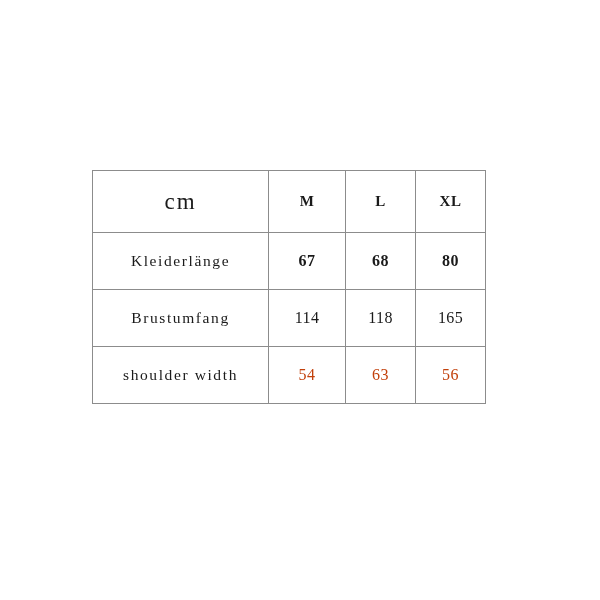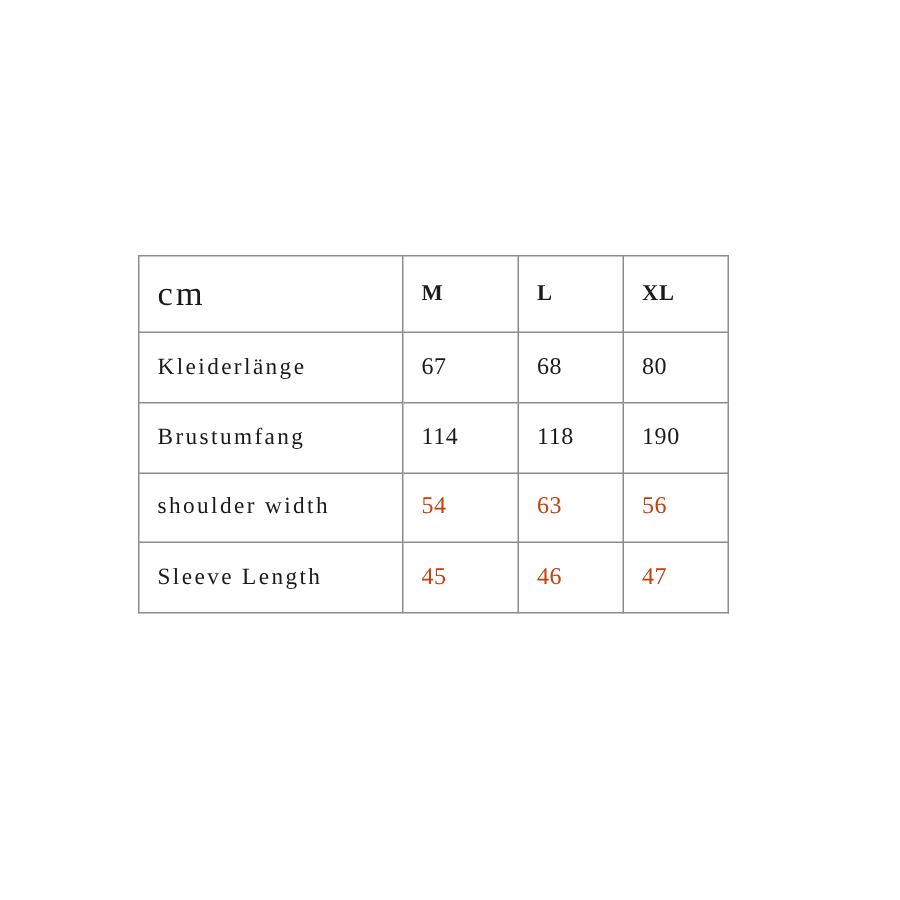--- a/index.html
+++ b/index.html
@@ -25,20 +25,21 @@
 
   table.size-chart {
     width: 393px;
     height: 234px;
     border-collapse: collapse;
     table-layout: fixed;
   }
 
   table.size-chart td {
     border: 1px solid #8c8c8c;
+    text-align: center;
     vertical-align: middle;
     color: #1a1a1a;
     padding: 12px;
   }
 
   
   col.c-label { width: 176px; }
   col.c-m     { width: 77px; }
   col.c-l     { width: 70px; }
   col.c-xl    { width: 70px; }
@@ -62,21 +63,21 @@
     font-size: 15.5px;
     letter-spacing: 1.6px;
     font-weight: 400;
   }
   td.val {
     font-size: 16px;
     letter-spacing: 0.4px;
     font-weight: 400;
   }
   tr.row-first td.val {
-    font-weight: 400;
+    font-weight: 700;
   }
   tr.row-first td.row-label {
     font-weight: 500;
   }
   tr.row-faded td.val {
     color: #c2410c;
   }
 </style>
 </head>
 <body>
@@ -101,31 +102,25 @@
         <td class="row-label">Kleiderlänge</td>
         <td class="val">67</td>
         <td class="val">68</td>
         <td class="val">80</td>
       </tr>
 
       <tr class="row">
         <td class="row-label">Brustumfang</td>
         <td class="val">114</td>
         <td class="val">118</td>
-        <td class="val">190</td>
+        <td class="val">165</td>
       </tr>
 
       <tr class="row row-faded">
         <td class="row-label">shoulder width</td>
         <td class="val">54</td>
         <td class="val">63</td>
         <td class="val">56</td>
       </tr>
 
-      <tr class="row row-faded">
-        <td class="row-label">Sleeve Length</td>
-        <td class="val">45</td>
-        <td class="val">46</td>
-        <td class="val">47</td>
-      </tr>
     </tbody>
   </table>
 </div>
 
 </body></html>

